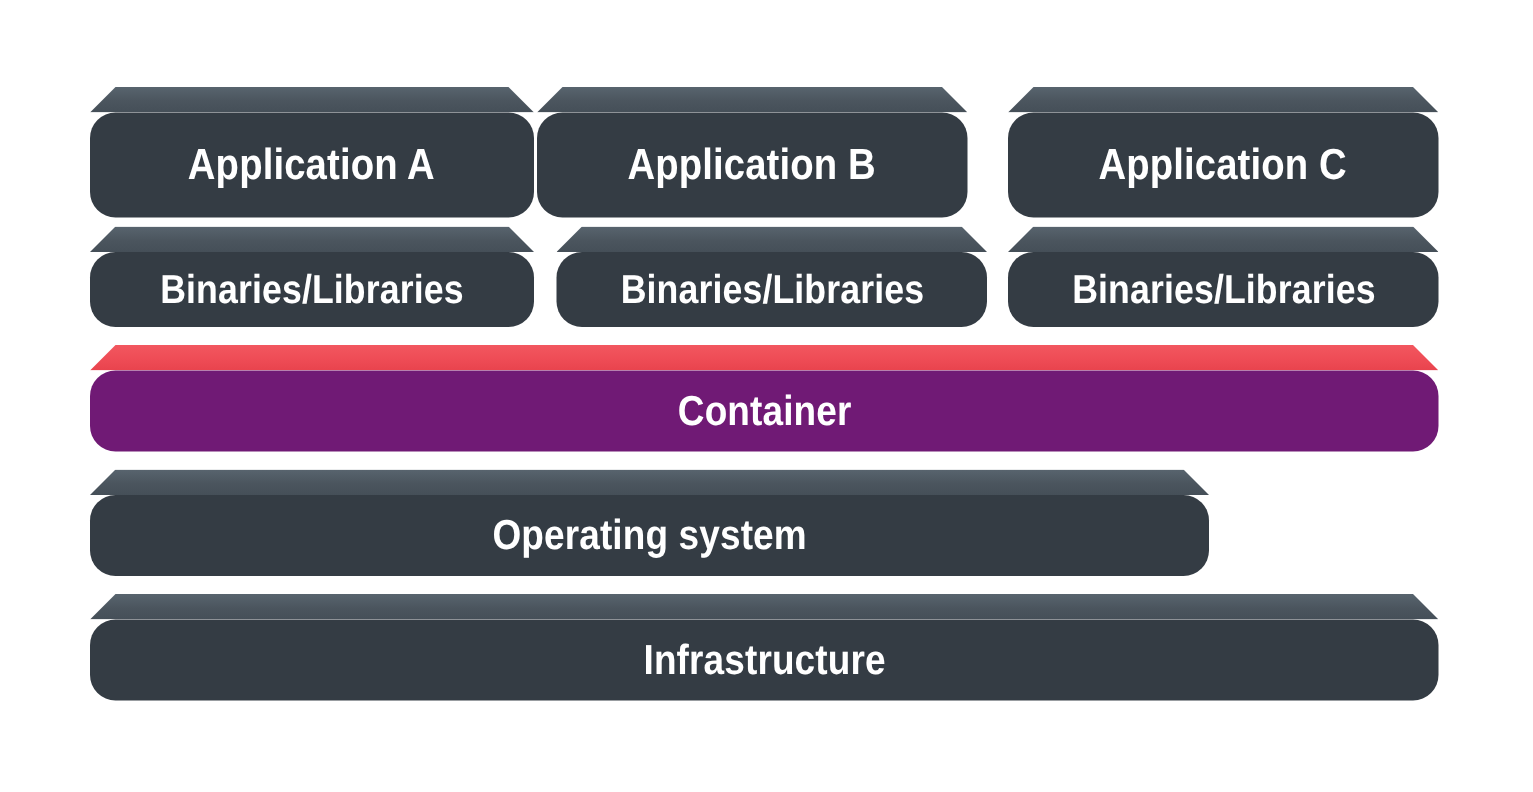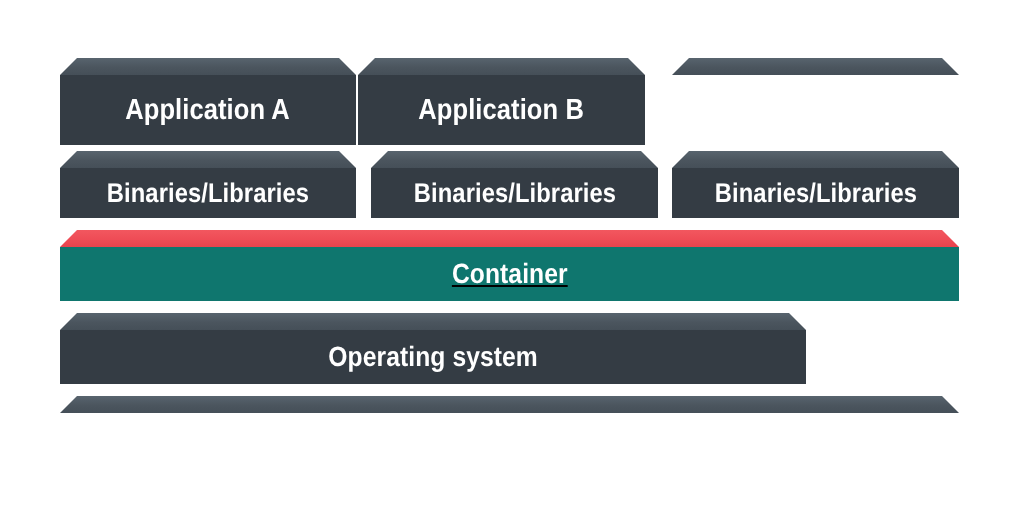--- a/index.html
+++ b/index.html
@@ -43,29 +43,29 @@
   .slab-front {
     position: absolute;
     left: 0;
     top: 17px;
     width: 100%;
     bottom: 0;
     background: #343c44;
     display: flex;
     align-items: center;
     justify-content: center;
+    border-radius: 17px;
   }
 
   
   .slab.accent .slab-top {
     background: linear-gradient(180deg, #f2575f 0%, #ee4b55 60%, #e8434d 100%);
   }
   .slab.accent .slab-front {
-    background: #0f766e;
-    text-decoration: underline;
+    background: #701a75;
   }
 
   .slab-label {
     color: #ffffff;
     font-weight: bold;
     letter-spacing: 0.1px;
     white-space: nowrap;
     line-height: 1;
     transform: scaleX(0.88);
     transform-origin: center center;
@@ -90,20 +90,23 @@
 
   <div class="slab" style="left:358px; top:58px; width:287px; height:87px;">
     <div class="slab-top"></div>
     <div class="slab-front">
       <span class="slab-label size-app">Application B</span>
     </div>
   </div>
 
   <div class="slab" style="left:672px; top:58px; width:287px; height:87px;">
     <div class="slab-top"></div>
+    <div class="slab-front">
+      <span class="slab-label size-app">Application C</span>
+    </div>
   </div>
 
   <div class="slab" style="left:60px; top:151px; width:296px; height:67px;">
     <div class="slab-top"></div>
     <div class="slab-front">
       <span class="slab-label size-bin">Binaries/Libraries</span>
     </div>
   </div>
 
   <div class="slab" style="left:371px; top:151px; width:287px; height:67px;">
@@ -129,15 +132,18 @@
 
   <div class="slab" style="left:60px; top:313px; width:746px; height:71px;">
     <div class="slab-top"></div>
     <div class="slab-front">
       <span class="slab-label size-wide">Operating system</span>
     </div>
   </div>
 
   <div class="slab" style="left:60px; top:396px; width:899px; height:71px;">
     <div class="slab-top"></div>
+    <div class="slab-front">
+      <span class="slab-label size-wide">Infrastructure</span>
+    </div>
   </div>
 
 </div>
 
 </body></html>

